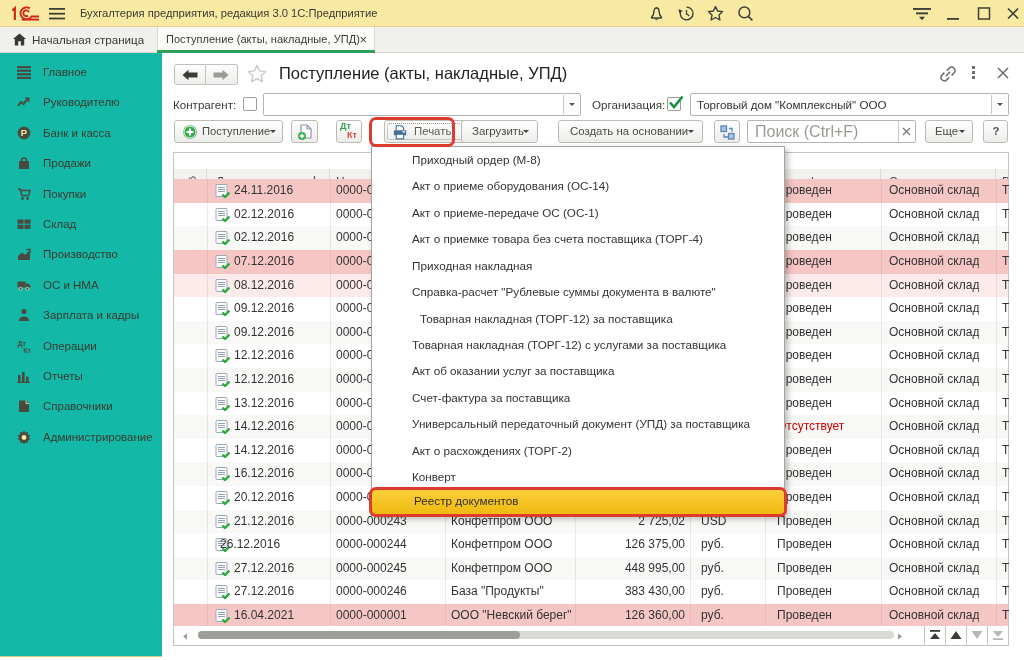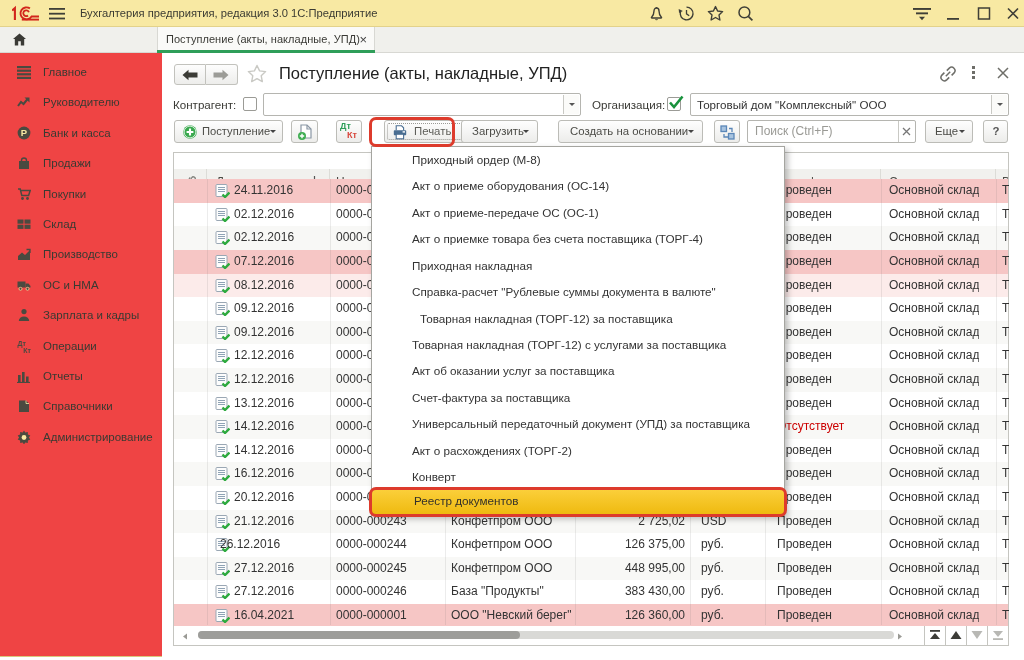--- a/index.html
+++ b/index.html
@@ -14,21 +14,21 @@
   
   #tabbar { left:0; top:27px; width:1024px; height:26px; background:#f0f0ec; border-bottom:1px solid #d8d8d3; }
   #tab1 { left:0; top:0; width:156px; height:25px; }
   #tab1 span { position:absolute; left:32px; top:0; line-height:25px; color:#3a3a35; font-size:11.6px; }
   #tab2 { left:157px; top:0; width:218px; height:25px; background:#fafaf8; border-right:1px solid #d8d8d3; border-left:1px solid #d8d8d3;}
   #tab2 span.t { position:absolute; left:8px; top:0; line-height:25px; color:#3a3a35; font-size:11px; letter-spacing:0.05px; white-space:nowrap; }
   #tab2 .x { position:absolute; right:7px; top:0; line-height:25px; color:#444; font-size:13px; }
   #tabgreen { left:157px; top:23px; width:218px; height:3px; background:#2f9e59; }
 
   
-  #sidebar { left:0; top:53px; width:162px; height:603px; background:#ef4444; }
+  #sidebar { left:0; top:53px; width:162px; height:603px; background:#14b8a6; }
   .sbitem { position:absolute; left:0; width:162px; height:30px; }
   .sbitem .ic { position:absolute; left:17px; top:50%; margin-top:-7px; width:14px; height:14px; }
   .sbitem .tx { position:absolute; left:43px; top:50%; margin-top:-8px; line-height:16px; color:#3a3a32; font-size:11.5px; }
   #bottomstrip { left:0; top:656px; width:1024px; height:1px; background:#d9c87e; }
 
   
   #content { left:162px; top:53px; width:862px; height:604px; background:#fff; }
 
   
   .navbtn { position:absolute; top:11px; width:32px; height:21px; background:linear-gradient(#fdfdfd,#ededeb); border:1px solid #c2c2bd; }
@@ -123,20 +123,21 @@
       <path d="M2 2.5 L12 12.5 M12 2.5 L2 12.5" stroke="#3f3f37" stroke-width="1.6"></path>
     </svg>
 </div>
 <div class="abs" id="title1c">Бухгалтерия предприятия, редакция 3.0 1С:Предприятие</div>
 
 <div class="abs" id="tabbar">
   <div class="abs" id="tab1">
       <svg class="abs" style="left:13px;top:6px;" width="13" height="13" viewBox="0 0 13 13">
         <path d="M6.5 0.5 L13 6 H11.2 V12.5 H7.8 V8.2 H5.2 V12.5 H1.8 V6 H0 Z" fill="#3a3a35"></path>
       </svg>
+      <span>Начальная страница</span>
     </div>
   <div class="abs" id="tab2">
       <span class="t">Поступление (акты, накладные, УПД)</span>
       <span class="x">×</span>
     </div>
   <div class="abs" id="tabgreen"></div>
 </div>
 
 <div class="abs" id="sidebar">
   <div class="sbitem" style="top:4px;">
@@ -335,21 +336,21 @@
       <svg style="position:absolute;left:5px;top:3.5px;" width="15" height="15" viewBox="0 0 15 15">
         <g fill="none" stroke="#5b87b8" stroke-width="1.3">
           <rect x="1" y="1" width="5.5" height="5.5" fill="#a8c4e0"></rect>
           <rect x="8.5" y="8.5" width="5.5" height="5.5" fill="#a8c4e0"></rect>
           <path d="M4 9 V12 H8"></path>
           <path d="M9 3.5 H12 V7"></path>
         </g>
       </svg>
     </div>
   <div class="abs" style="left:585px;top:67px;width:169px;height:23px;background:#fff;border:1px solid #b5b5b0;border-radius:2px;">
-      <span style="position:absolute;left:7px;top:0;line-height:21px;color:#9a9a95;font-size:12px;">Поиск (Ctrl+F)</span>
+      <span style="position:absolute;left:7px;top:0;line-height:21px;color:#9a9a95;font-size:16px;">Поиск (Ctrl+F)</span>
       <span style="position:absolute;right:0;top:0;width:17px;height:21px;border-left:1px solid #c9c9c4;"></span>
       <svg style="position:absolute;right:4px;top:6px;" width="9" height="9" viewBox="0 0 9 9">
         <path d="M1 1 L8 8 M8 1 L1 8" stroke="#777" stroke-width="1.3"></path>
       </svg>
     </div>
   <div class="tbbtn" style="left:763px;width:48px;">
       <span class="cap" style="left:9px;">Еще</span>
       <span style="position:absolute;right:7px;top:9px;border:3.5px solid transparent;border-top-color:#444;"></span>
     </div>
   <div class="tbbtn" style="left:821px;width:25px;">

